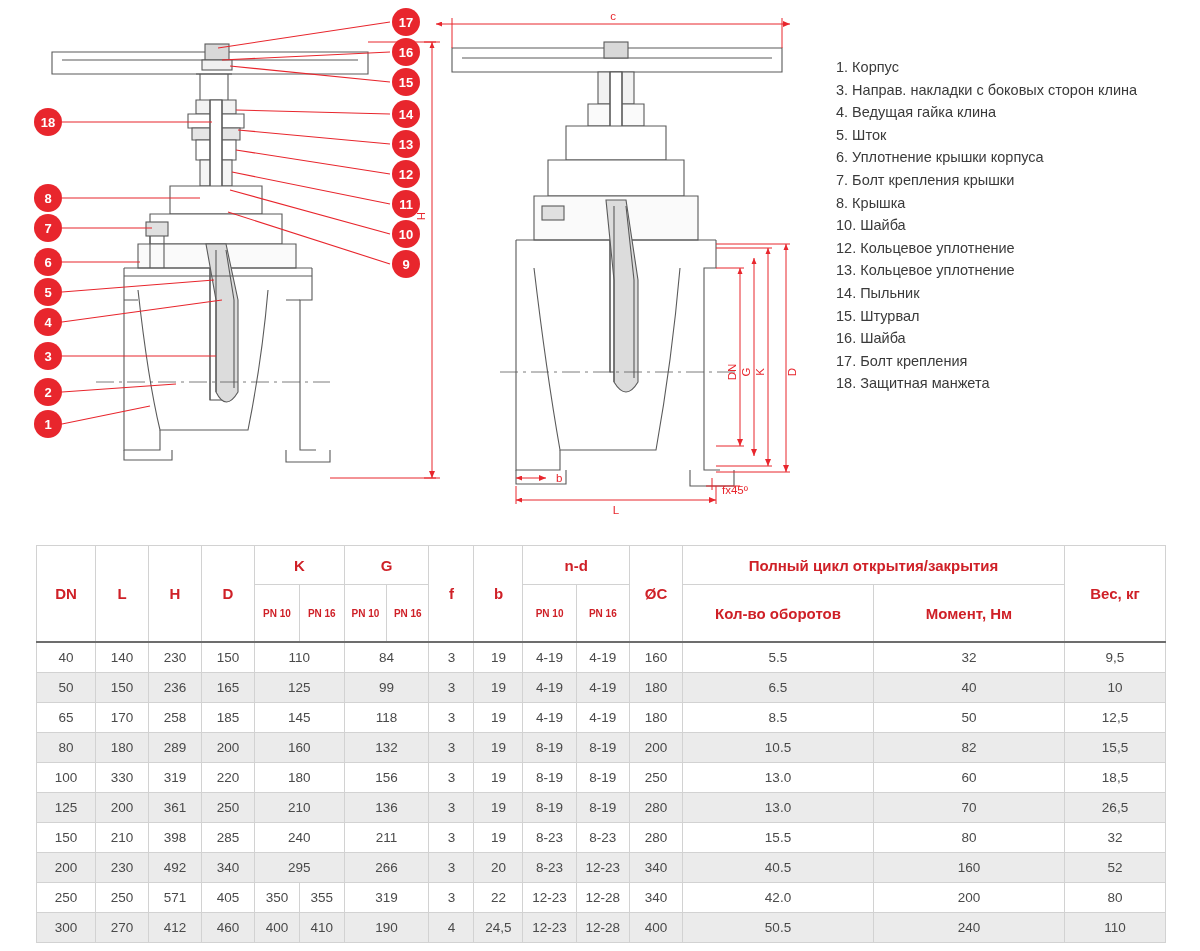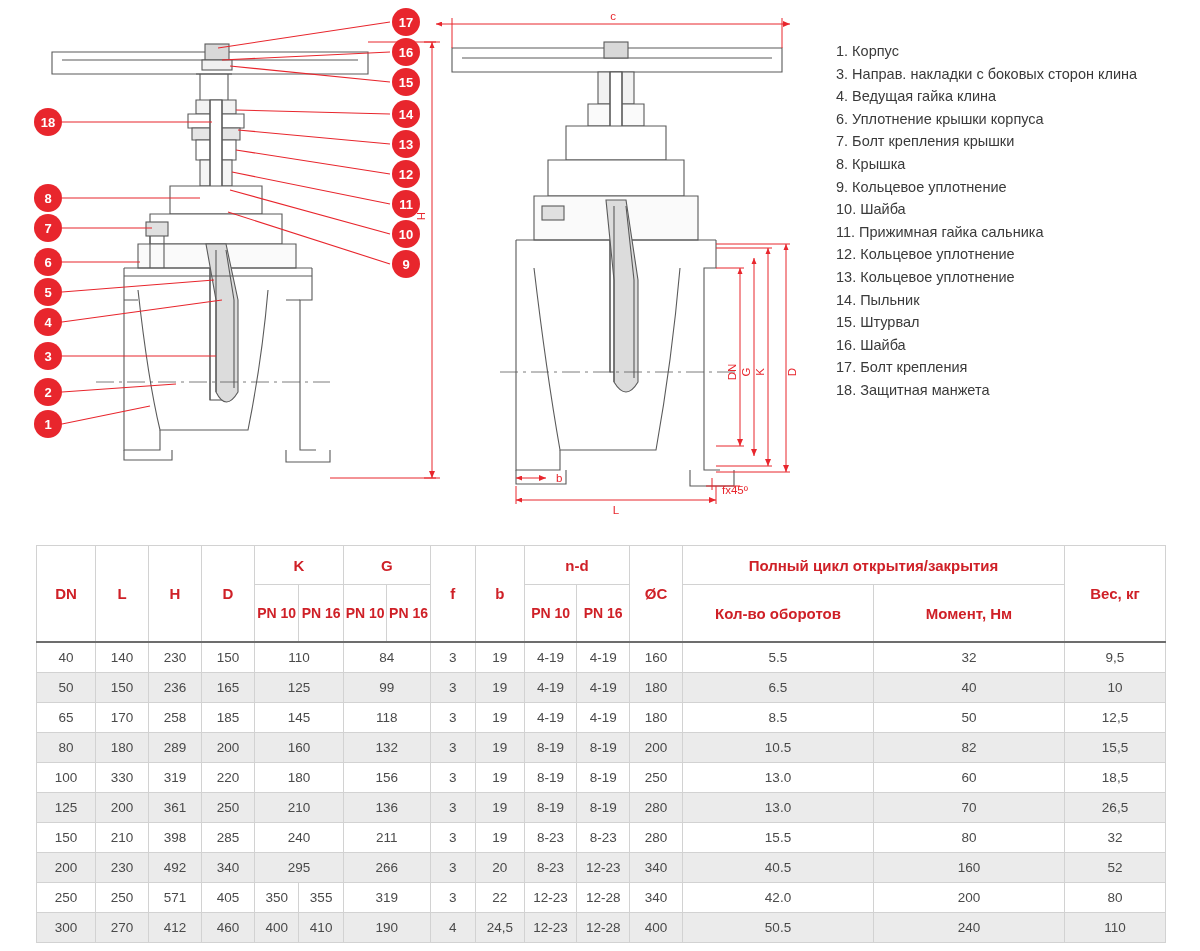--- a/index.html
+++ b/index.html
@@ -9,35 +9,35 @@
     color:#404040;position:relative;overflow:hidden;
   }
   .stage{position:absolute;left:0;top:0;width:1200px;height:951px;}
 
   
   .drawing{position:absolute;left:0;top:0;width:830px;height:530px;}
   .drawing svg{display:block;}
 
   
   .legend{
-    position:absolute;left:836px;top:40px;width:360px;
+    position:absolute;left:836px;top:56px;width:360px;
     font-size:14.5px;line-height:22.6px;color:#3a3a3a;
   }
   .legend div{white-space:nowrap;}
 
   
   .table-wrap{position:absolute;left:36px;top:545px;width:1130px;}
   table{border-collapse:collapse;width:1130px;font-size:13.5px;color:#4a4a4a;}
   table td,table th{border:1px solid #d2d2d2;text-align:center;padding:0;font-weight:normal;}
   thead th{
     color:#cf2027;font-weight:bold;font-size:15px;
     background:#ffffff;
   }
   thead th.dnhdr{font-size:15px;}
-  thead .sub{font-size:14px;}
+  thead .sub{font-size:10px;}
   .thick-top{border-top:2px solid #6d6d6d !important;}
   tbody tr td{height:29px;}
   tbody tr:nth-child(even) td{background:#ebebeb;}
   tbody tr:nth-child(odd) td{background:#ffffff;}
   .hdr-row1 th{height:38px;}
   .hdr-row2 th{height:56px;}
 </style>
 </head>
 <body>
 
@@ -227,26 +227,25 @@
       <text x="764" y="372" transform="rotate(-90 764 372)" text-anchor="middle">K</text>
       <text x="796" y="372" transform="rotate(-90 796 372)" text-anchor="middle">D</text>
     </g>
   </svg>
   </div>
 
   <div class="legend">
     <div>1. Корпус</div>
     <div>3. Направ. накладки с боковых сторон клина</div>
     <div>4. Ведущая гайка клина</div>
+    <div>5. Шток</div>
     <div>6. Уплотнение крышки корпуса</div>
     <div>7. Болт крепления крышки</div>
     <div>8. Крышка</div>
-    <div>9. Кольцевое уплотнение</div>
     <div>10. Шайба</div>
-    <div>11. Прижимная гайка сальника</div>
     <div>12. Кольцевое уплотнение</div>
     <div>13. Кольцевое уплотнение</div>
     <div>14. Пыльник</div>
     <div>15. Штурвал</div>
     <div>16. Шайба</div>
     <div>17. Болт крепления</div>
     <div>18. Защитная манжета</div>
   </div>
 
   <div class="table-wrap">

